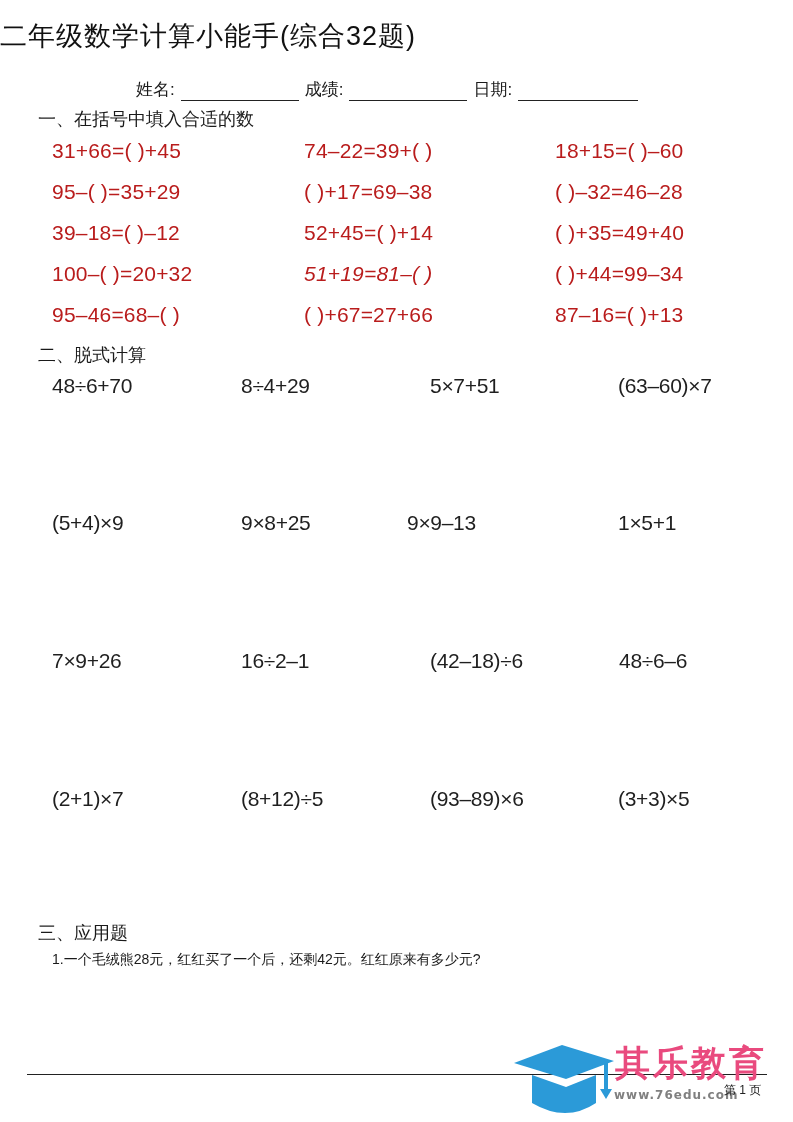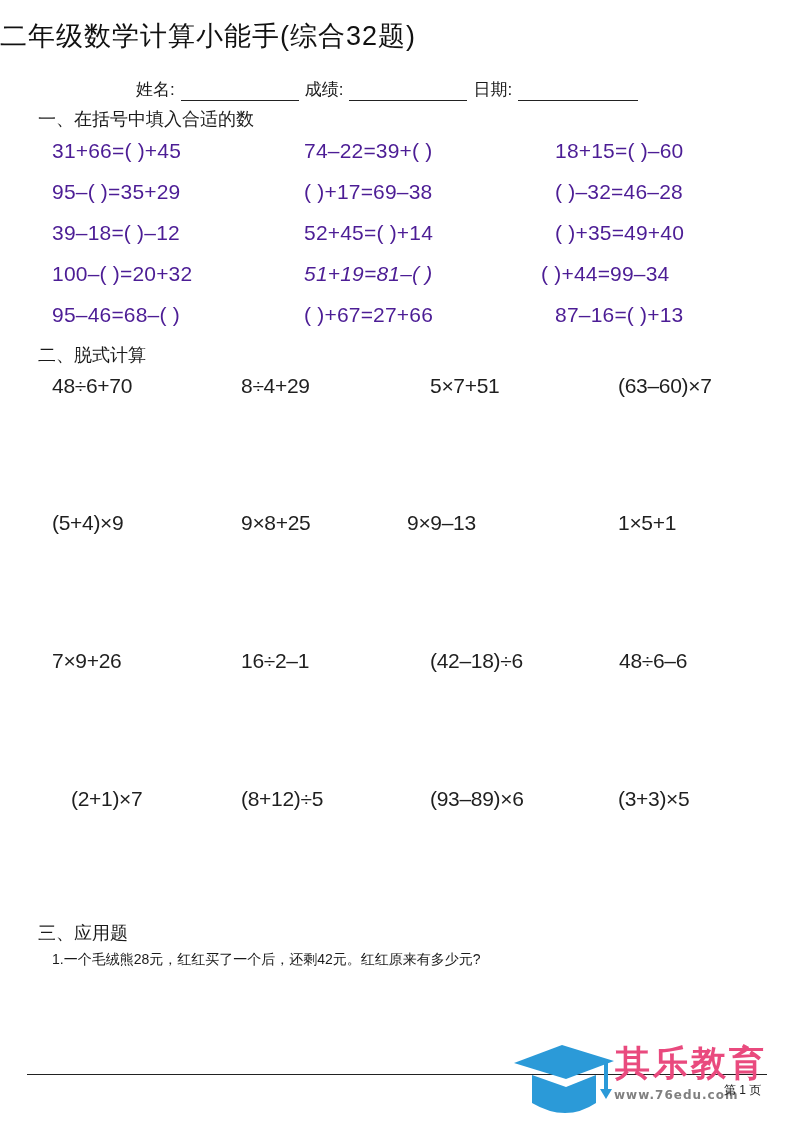--- a/index.html
+++ b/index.html
@@ -35,21 +35,21 @@
       border-bottom: 1.5px solid #222;
       height: 17px;
       margin-right: 6px;
     }
     .section-heading {
       font-size: 18px;
       color: #1a1a1a;
     }
     .eq {
       font-size: 21px;
-      color: #4c1d95;
+      color: #b91c1c;
       letter-spacing: 0.2px;
     }
     .calc {
       font-size: 21px;
       color: #1f1f1f;
       letter-spacing: -0.3px;
     }
     .word-problem {
       font-size: 14px;
       color: #1a1a1a;
@@ -109,21 +109,21 @@
   <div class="abs eq" style="left:52px;  top:180px;">95–(     )=35+29</div>
   <div class="abs eq" style="left:304px; top:180px;">(     )+17=69–38</div>
   <div class="abs eq" style="left:555px; top:180px;">(     )–32=46–28</div>
 
   <div class="abs eq" style="left:52px;  top:221px;">39–18=(     )–12</div>
   <div class="abs eq" style="left:304px; top:221px;">52+45=(     )+14</div>
   <div class="abs eq" style="left:555px; top:221px;">(     )+35=49+40</div>
 
   <div class="abs eq" style="left:52px;  top:262px;">100–(     )=20+32</div>
   <div class="abs eq" style="left:304px; top:262px;font-style:italic;">51+19=81–(     )</div>
-  <div class="abs eq" style="left:541px; top:262px;">(     )+44=99–34</div>
+  <div class="abs eq" style="left:555px; top:262px;">(     )+44=99–34</div>
 
   <div class="abs eq" style="left:52px;  top:303px;">95–46=68–(     )</div>
   <div class="abs eq" style="left:304px; top:303px;">(     )+67=27+66</div>
   <div class="abs eq" style="left:555px; top:303px;">87–16=(     )+13</div>
 </div>
 
 <div class="abs section-heading" style="left:38px; top:343px;">二、脱式计算</div>
 
 <div>
 
@@ -135,21 +135,21 @@
   <div class="abs calc" style="left:52px;  top:511px;">(5+4)×9</div>
   <div class="abs calc" style="left:241px; top:511px;">9×8+25</div>
   <div class="abs calc" style="left:407px; top:511px;">9×9–13</div>
   <div class="abs calc" style="left:618px; top:511px;">1×5+1</div>
 
   <div class="abs calc" style="left:52px;  top:649px;">7×9+26</div>
   <div class="abs calc" style="left:241px; top:649px;">16÷2–1</div>
   <div class="abs calc" style="left:430px; top:649px;">(42–18)÷6</div>
   <div class="abs calc" style="left:619px; top:649px;">48÷6–6</div>
 
-  <div class="abs calc" style="left:52px;  top:787px;margin-left:19px;">(2+1)×7</div>
+  <div class="abs calc" style="left:52px;  top:787px;">(2+1)×7</div>
   <div class="abs calc" style="left:241px; top:787px;">(8+12)÷5</div>
   <div class="abs calc" style="left:430px; top:787px;">(93–89)×6</div>
   <div class="abs calc" style="left:618px; top:787px;">(3+3)×5</div>
 </div>
 
 <div class="abs section-heading" style="left:38px; top:921px;">三、应用题</div>
 <div class="abs word-problem" style="left:52px; top:951px;">1.一个毛绒熊28元，红红买了一个后，还剩42元。红红原来有多少元?</div>
 
 <div class="abs footer-rule"></div>
 

